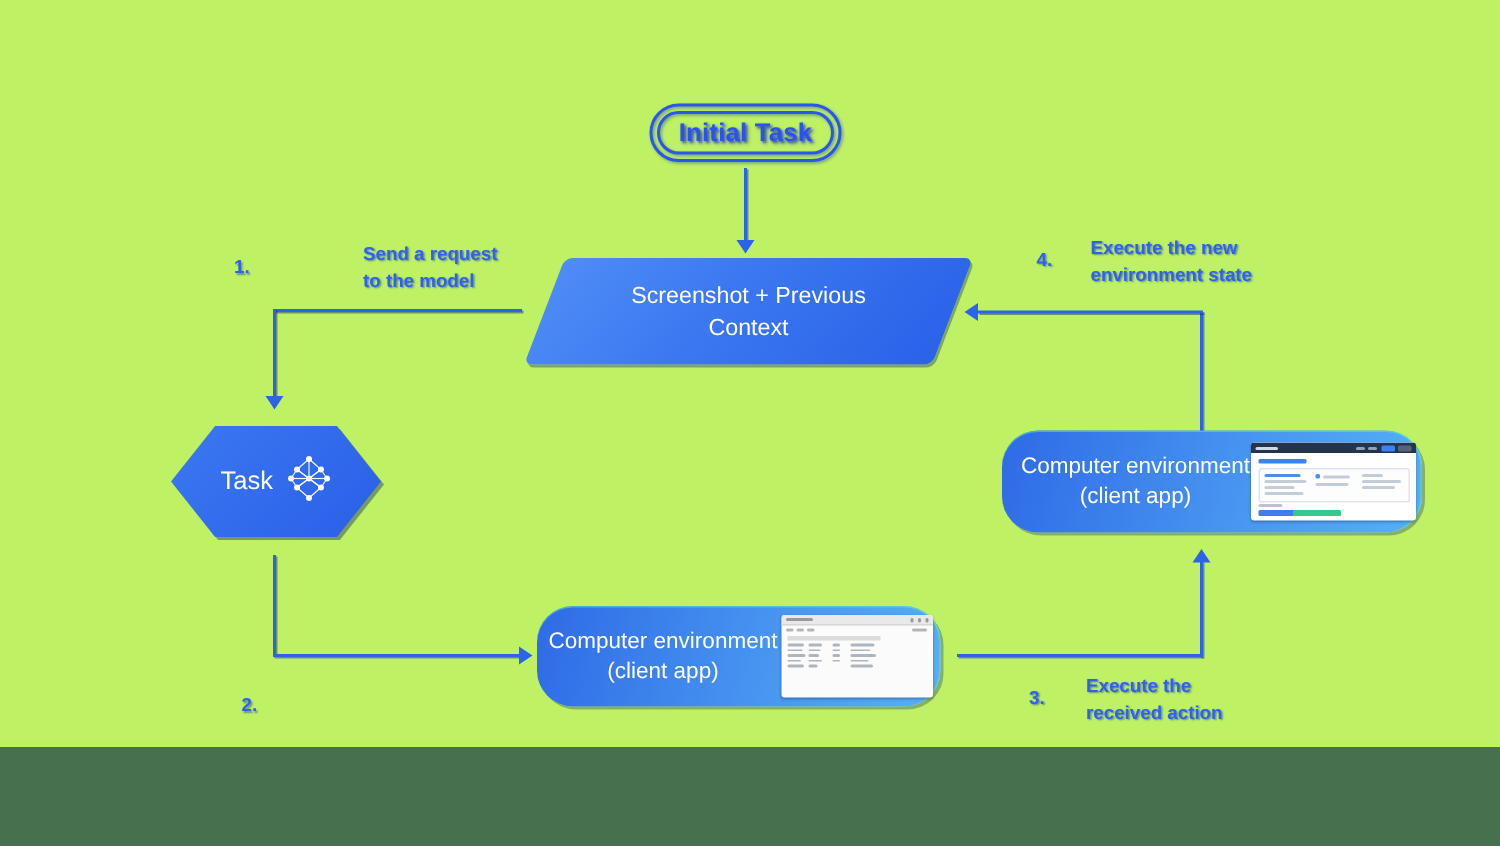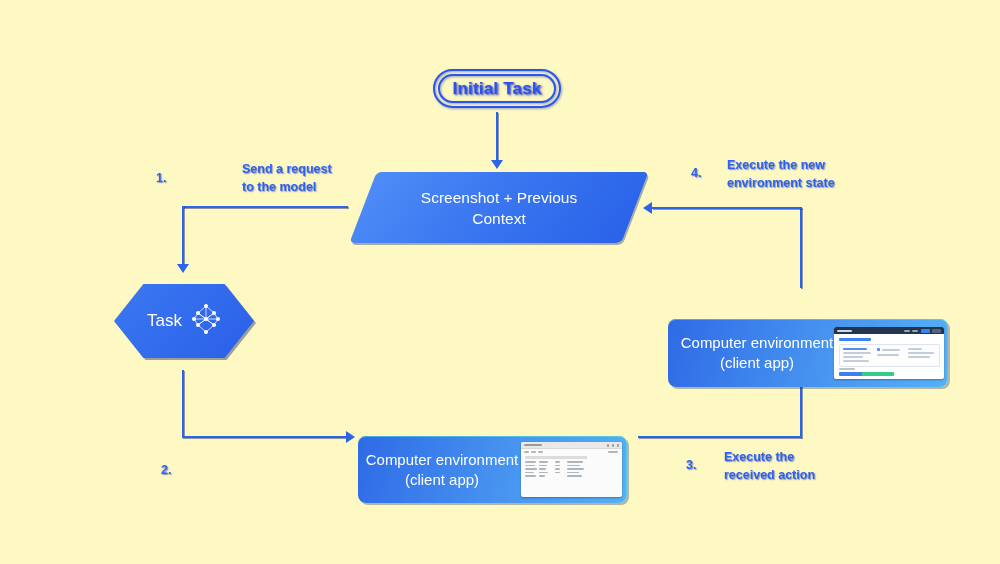--- a/index.html
+++ b/index.html
@@ -1,16 +1,16 @@
 <!DOCTYPE html>
 <html><head>
 <meta charset="utf-8">
 <style>
   html,body{margin:0;padding:0;background:#47704f;}
-  .canvas{position:relative;width:1000px;height:564px;background:#fef9c3;overflow:hidden;
+  .canvas{position:relative;width:1000px;height:498px;background:#bef264;overflow:hidden;
           font-family:"Liberation Sans",sans-serif;}
   .abs{position:absolute;}
 
   
   .line{position:absolute;background:#2b63ea;box-shadow:1px 1px 0 rgba(15,30,110,.45);}
   .h{height:2px;} .v{width:2px;}
   .ah{position:absolute;width:0;height:0;}
   .ah.down{border-left:6px solid transparent;border-right:6px solid transparent;border-top:9px solid #2b63ea;}
   .ah.up{border-left:6px solid transparent;border-right:6px solid transparent;border-bottom:9px solid #2b63ea;}
   .ah.right{border-top:6px solid transparent;border-bottom:6px solid transparent;border-left:9px solid #2b63ea;}
@@ -33,23 +33,23 @@
         white-space:pre-line;}
 
   
   .hex-wrap{left:114px;top:284px;width:140px;height:74px;filter:drop-shadow(2px 2px 0 rgba(10,25,90,.4));}
   .hex{width:100%;height:100%;background:linear-gradient(135deg,#3b78f2 0%,#2a5fe8 100%);
         clip-path:polygon(0 50%,21% 0,79% 0,100% 50%,79% 100%,21% 100%);
         display:flex;align-items:center;justify-content:center;gap:9px;}
   .hex-label{color:#fff;font-size:17px;}
 
   
-  .env{border-radius:8px;background:linear-gradient(105deg,#2e6ae6 0%,#4794f0 55%,#55b1f5 100%);
+  .env{border-radius:24px;background:linear-gradient(105deg,#2e6ae6 0%,#4794f0 55%,#55b1f5 100%);
         box-shadow:inset 0 1px 0 rgba(94,234,212,.5),inset -1px 0 0 rgba(94,234,212,.4),
-                   2px 2px 0 rgba(10,25,90,.3);margin-top:32px;}
+                   2px 2px 0 rgba(10,25,90,.3);}
   .env-right{left:668px;top:287px;width:280px;height:68px;}
   .env-bottom{left:358px;top:404px;width:269px;height:67px;}
   .env-text{position:absolute;top:0;height:100%;display:flex;align-items:center;justify-content:center;
         color:#fff;font-size:15px;line-height:20px;text-align:center;white-space:pre-line;}
   .env-right .env-text{left:6px;width:166px;}
   .env-bottom .env-text{left:2px;width:164px;}
 
   
   .thumb-web{left:166px;top:8px;width:110px;height:52px;background:#fff;border-radius:2px;
         overflow:hidden;box-shadow:0 1px 2px rgba(0,0,30,.3);}

